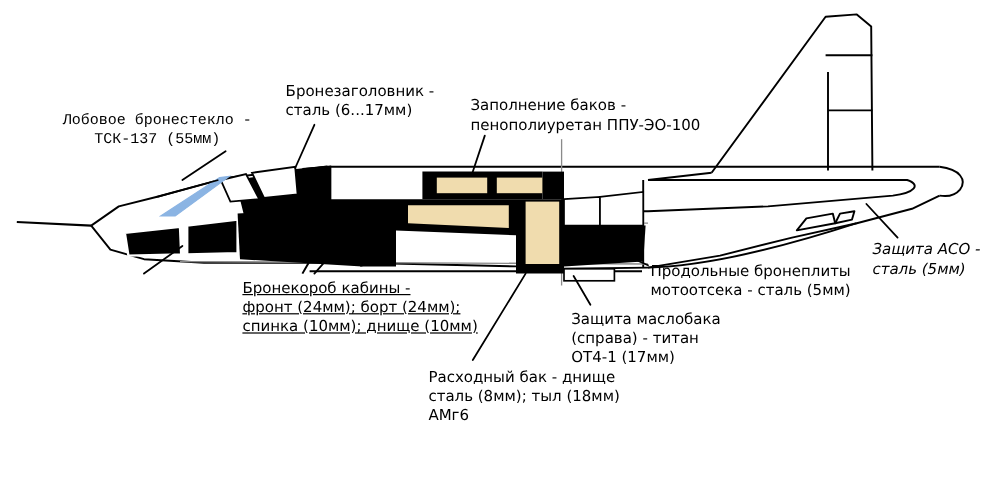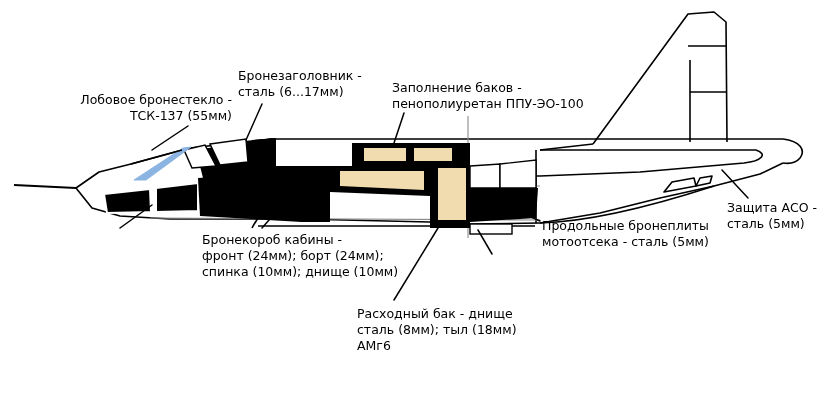--- a/index.html
+++ b/index.html
@@ -142,38 +142,41 @@
       <line x1="748" y1="198" x2="722" y2="170"></line>
       <line x1="120" y1="228" x2="152" y2="205"></line>
       <line x1="262" y1="228" x2="284" y2="203"></line>
       <line x1="540" y1="221" x2="506" y2="206"></line>
       <line x1="492" y1="254" x2="478" y2="230"></line>
       <line x1="394" y1="300" x2="438" y2="228"></line>
     </g>
 
   </svg>
 
-  <div class="callout left" style="left:62px;  top:92px;  width:170px;  text-align:right;">Лобовое бронестекло -
+  <div class="callout left" style="left:46px;  top:92px;  width:170px;  text-align:center;font-family:Liberation Mono, monospace;">Лобовое бронестекло -
 ТСК-137 (55мм)</div>
 
   <div class="callout left" style="left:238px; top:68px;  width:170px;">Бронезаголовник -
 сталь (6...17мм)</div>
 
   <div class="callout left" style="left:392px; top:80px;  width:240px;">Заполнение баков -
 пенополиуретан ППУ-ЭО-100</div>
 
-  <div class="callout left" style="left:727px; top:200px; width:110px;">Защита АСО -
+  <div class="callout left" style="left:727px; top:200px; width:110px;font-style:italic;">Защита АСО -
 сталь (5мм)</div>
 
 
-  <div class="callout left" style="left:202px; top:232px; width:220px;">Бронекороб кабины -
+  <div class="callout left" style="left:202px; top:232px; width:220px;text-decoration:underline;">Бронекороб кабины -
 фронт (24мм); борт (24мм);
 спинка (10мм); днище (10мм)</div>
 
   <div class="callout left" style="left:542px; top:218px; width:200px;">Продольные бронеплиты
 мотоотсека - сталь (5мм)</div>
 
+  <div class="callout left" style="left:476px; top:258px; width:150px;">Защита маслобака
+(справа) - титан
+ОТ4-1 (17мм)</div>
 
   <div class="callout left" style="left:333px; top:306px; width:200px;margin-left:24px;">Расходный бак - днище
 сталь (8мм); тыл (18мм)
 АМг6</div>
 
 </div>
 
 </body></html>

